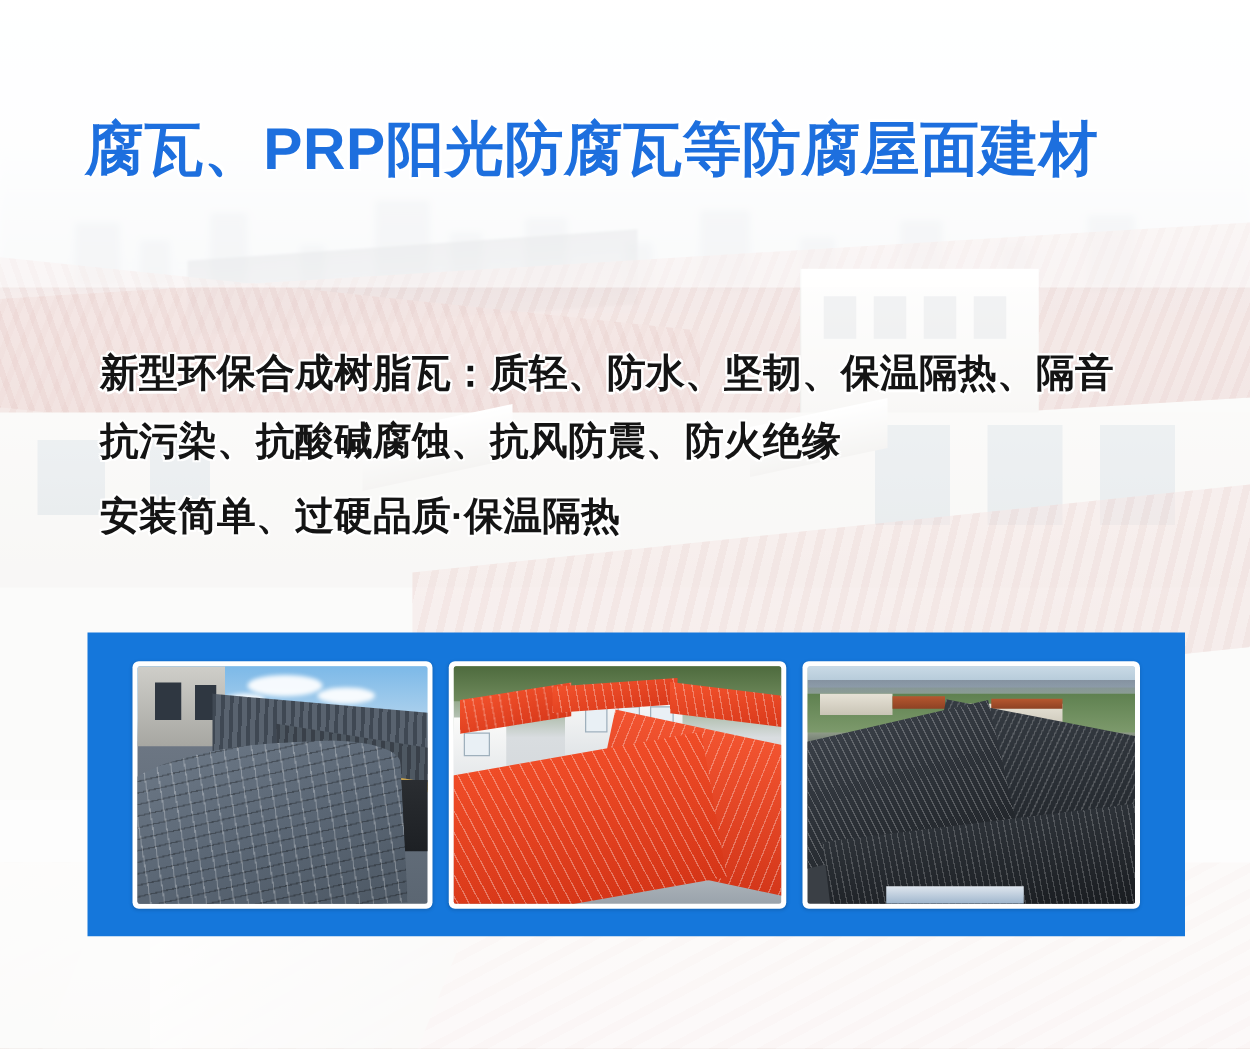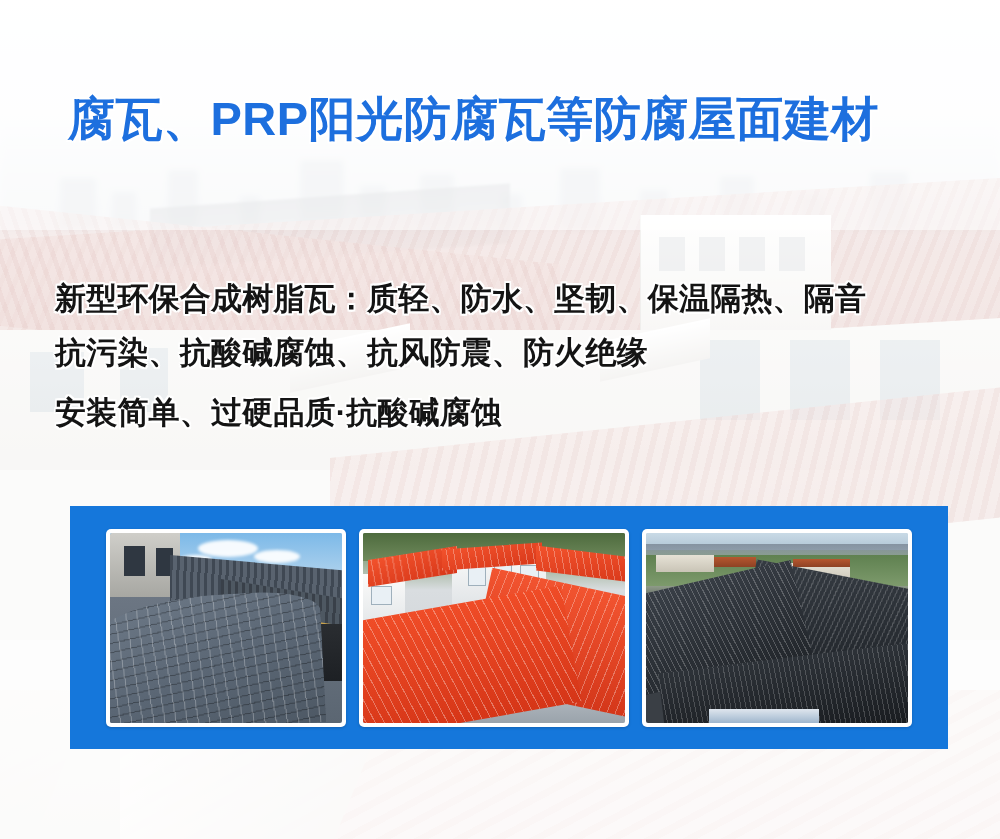--- a/index.html
+++ b/index.html
@@ -119,21 +119,21 @@
     position:absolute;left:68px;top:88px;width:880px;
     font-size:47px;line-height:62px;font-weight:bold;letter-spacing:.5px;
     color:#1d6fde;
     text-shadow:
       -2px -2px 0 rgba(255,255,255,.95), 2px -2px 0 rgba(255,255,255,.95),
       -2px  2px 0 rgba(255,255,255,.95), 2px  2px 0 rgba(255,255,255,.95),
        0   -2px 0 rgba(255,255,255,.95), 0    2px 0 rgba(255,255,255,.95),
       -2px  0   0 rgba(255,255,255,.95), 2px  0   0 rgba(255,255,255,.95);
   }
   .title .tline{display:block;white-space:nowrap;}
-  .subtitle{position:absolute;left:55px;top:272px;width:890px;}
+  .subtitle{position:absolute;left:80px;top:272px;width:890px;}
   .sline{
     display:block;white-space:nowrap;
     font-size:31px;line-height:54px;font-weight:bold;letter-spacing:.2px;
     color:#141414;
     text-shadow:
       -1.6px -1.6px 0 rgba(255,255,255,.92), 1.6px -1.6px 0 rgba(255,255,255,.92),
       -1.6px  1.6px 0 rgba(255,255,255,.92), 1.6px  1.6px 0 rgba(255,255,255,.92),
        0 -1.8px 0 rgba(255,255,255,.92), 0 1.8px 0 rgba(255,255,255,.92),
       -1.8px 0 0 rgba(255,255,255,.92), 1.8px 0 0 rgba(255,255,255,.92);
   }
@@ -276,21 +276,21 @@
 
   <div class="content">
 
     <div class="title">
       <span class="tline">腐瓦、PRP阳光防腐瓦等防腐屋面建材</span>
     </div>
 
     <div class="subtitle">
       <span class="sline s1">新型环保合成树脂瓦：质轻、防水、坚韧、保温隔热、隔音</span>
       <span class="sline s2">抗污染、抗酸碱腐蚀、抗风防震、防火绝缘</span>
-      <span class="sline s3">安装简单、过硬品质·抗酸碱腐蚀</span>
+      <span class="sline s3">安装简单、过硬品质·保温隔热</span>
     </div>
 
     <div class="gallery">
 
       <div class="card">
         <div class="photo p1">
           <div class="sky"></div>
           <div class="cloud" style="left:38%;top:4%;width:26%;height:9%;"></div>
           <div class="cloud" style="left:62%;top:9%;width:20%;height:7%;"></div>
           <div class="cloud" style="left:30%;top:12%;width:14%;height:5%;"></div>

